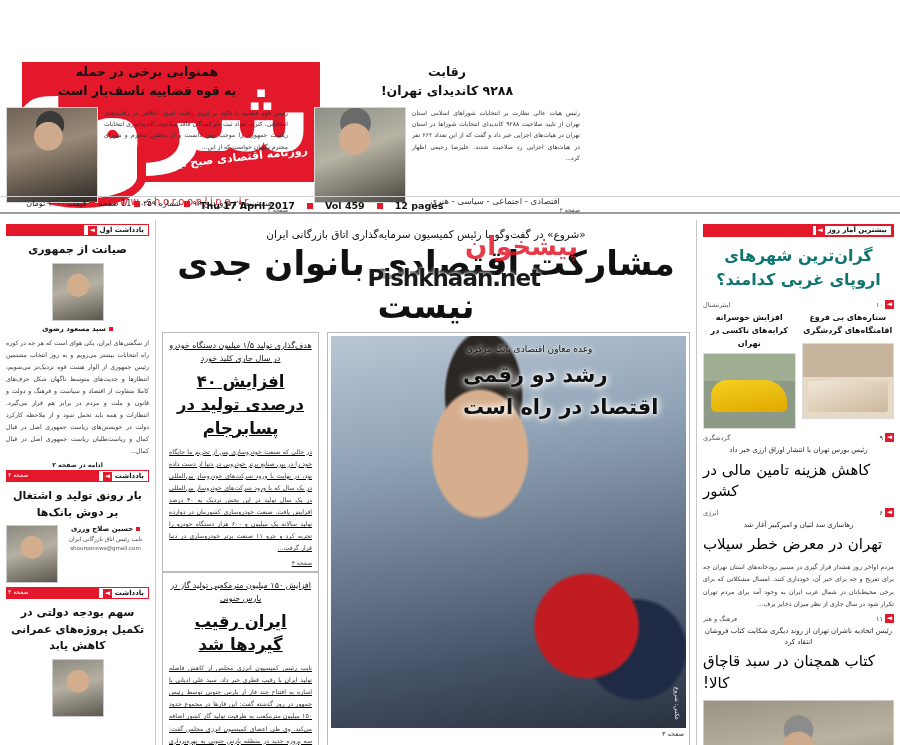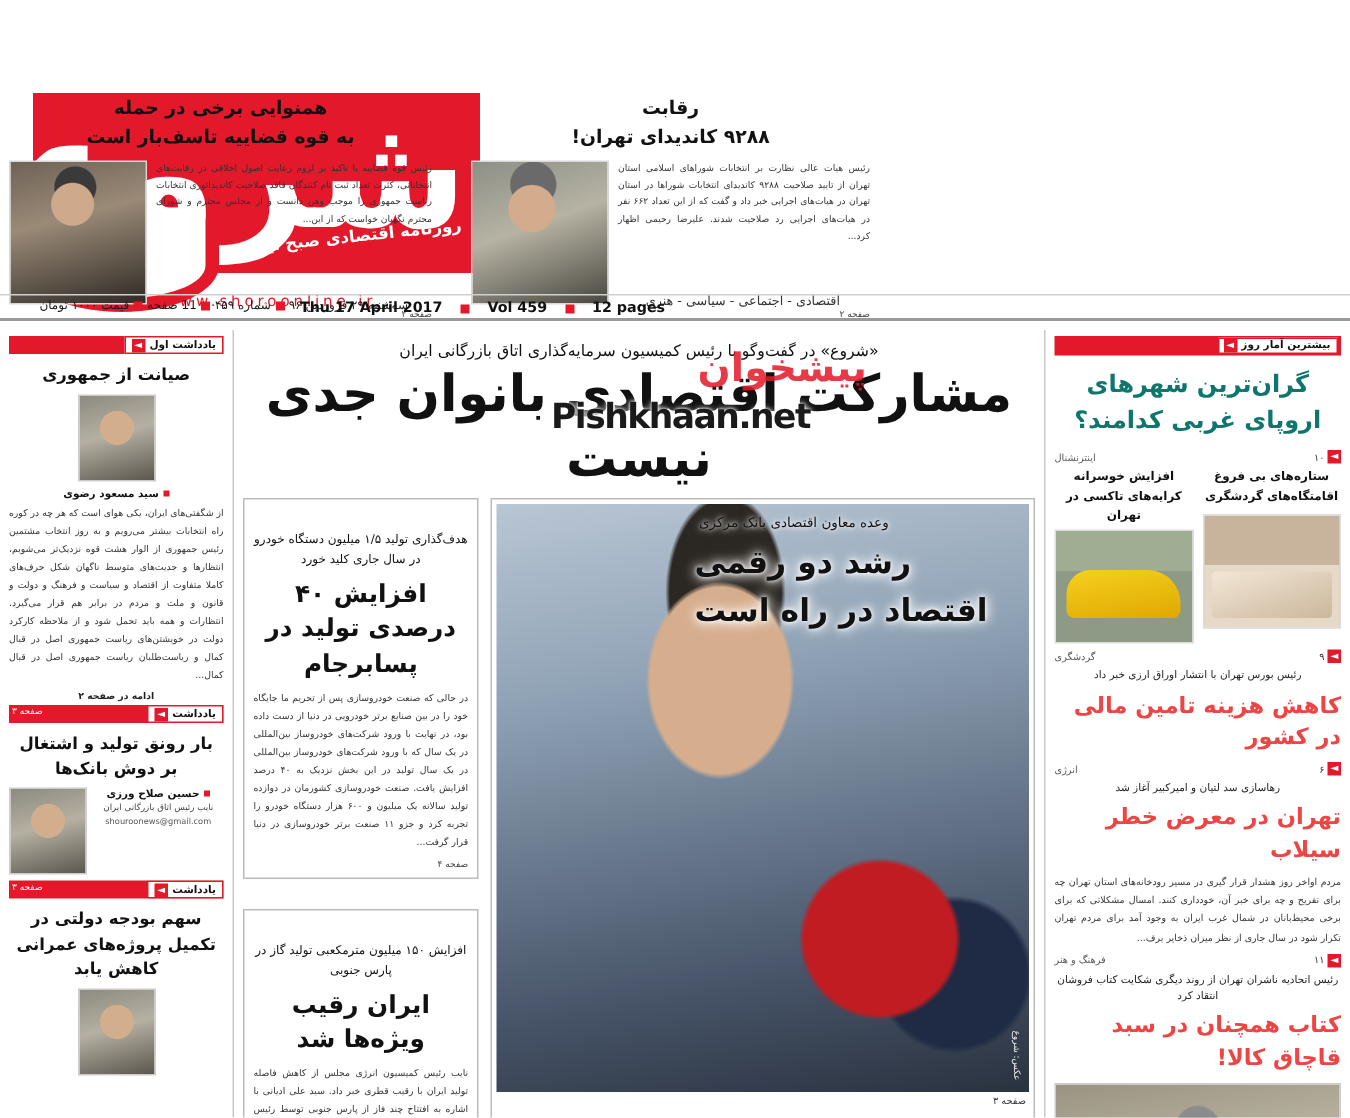--- a/index.html
+++ b/index.html
@@ -235,22 +235,22 @@
     content:""; position:absolute; left:8%; top:34%;
     width:84%; height:44%;
     background: linear-gradient(170deg,#f5d020,#e0a800);
     border-radius: 16px 22px 5px 5px;
   }
   .sb-kicker {
     font-size: 7px; text-align: center; color: #222;
     line-height: 1.6; margin-bottom: 3px;
   }
   .sb-title {
-    font-size: 15px; font-weight: bold; line-height: 1.45;
-    text-align: right; color: #ef4444; margin-bottom: 5px;
+    font-size: 15px; font-weight: normal; line-height: 1.45;
+    text-align: left; color: #000000; margin-bottom: 5px;
   }
   .sb-body {
     font-size: 6.3px; line-height: 1.95; color: #333;
     text-align: justify;
   }
   .sb-bigphoto {
     width: 100%; height: 118px; margin-top: 5px;
     border: 1px solid #ccc;
     background:
       radial-gradient(circle at 50% 40%, #cfa98b 0 13%, rgba(0,0,0,0) 14%),
@@ -323,22 +323,23 @@
     position: absolute; bottom: 8px; right: 5px;
     font-size: 6px; color: #eee;
     writing-mode: vertical-rl;
   }
   .photo-pageref {
     font-size: 6.5px; color: #333; margin-top: 2px; padding-right: 2px;
   }
   .col-side { width: 158px; }
   .box {
     border: 1px solid #bbb;
-    padding: 20px 6px 5px;
-    margin-bottom: 20px;
+    padding: 6px 6px 5px;
+    margin-bottom: 0;
+    text-decoration: underline;
   }
   .box .k {
     font-size: 8px; line-height: 1.65;
     text-align: center; color: #111; margin-bottom: 5px;
   }
   .box .t {
     font-size: 16.5px; font-weight: bold; line-height: 1.4;
     text-align: center; color: #111; margin-bottom: 6px;
   }
   .box .p {
@@ -553,21 +554,21 @@
 
           <div class="box">
             <div class="k">هدف‌گذاری تولید ۱/۵ میلیون دستگاه خودرو در سال جاری کلید خورد</div>
             <div class="t">افزایش ۴۰ درصدی تولید در پسابرجام</div>
             <div class="p">در حالی که صنعت خودروسازی پس از تحریم ما جایگاه خود را در بین صنایع برتر خودرویی در دنیا از دست داده بود، در نهایت با ورود شرکت‌های خودروساز بین‌المللی در یک سال که با ورود شرکت‌های خودروساز بین‌المللی در یک سال تولید در این بخش نزدیک به ۴۰ درصد افزایش یافت. صنعت خودروسازی کشورمان در دوازده تولید سالانه یک میلیون و ۶۰۰ هزار دستگاه خودرو را تجربه کرد و جزو ۱۱ صنعت برتر خودروسازی در دنیا قرار گرفت...</div>
             <div class="pr">صفحه ۴</div>
           </div>
 
           <div class="box">
             <div class="k">افزایش ۱۵۰ میلیون مترمکعبی تولید گاز در پارس جنوبی</div>
-            <div class="t">ایران رقیب ویژه‌ها شد</div>
+            <div class="t">ایران رقیب گیرد‌ها شد</div>
             <div class="p">نایب رئیس کمیسیون انرژی مجلس از کاهش فاصله تولید ایران با رقیب قطری خبر داد. سید علی ادیانی با اشاره به افتتاح چند فاز از پارس جنوبی توسط رئیس جمهور در روز گذشته گفت: این فازها در مجموع حدود ۱۵۰ میلیون مترمکعب به ظرفیت تولید گاز کشور اضافه می‌کند. وی طی اعضای کمیسیون انرژی مجلس گفت: سه پروژه جدید در منطقه پارس جنوبی به بهره‌برداری رسید...</div>
 
           </div>
 
         </div>
       </div>
     </div>
 
     <div class="leftcol">
 

